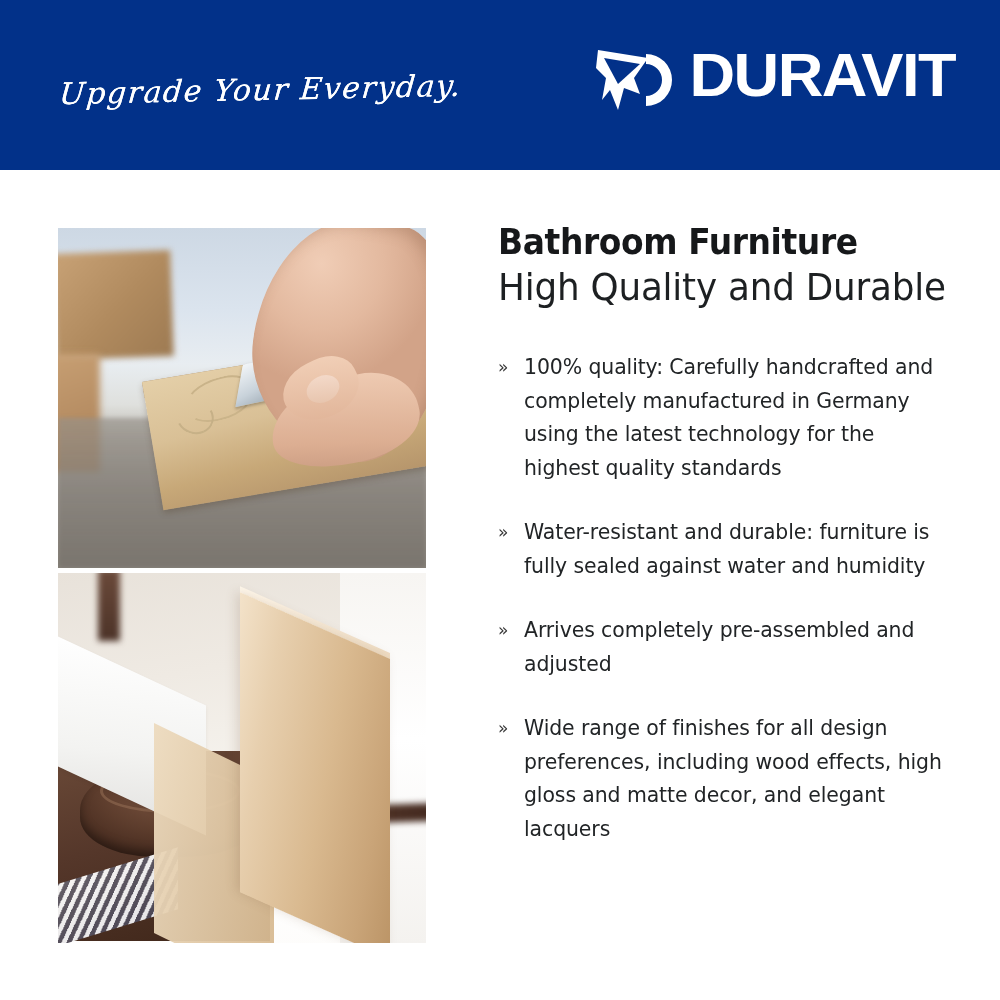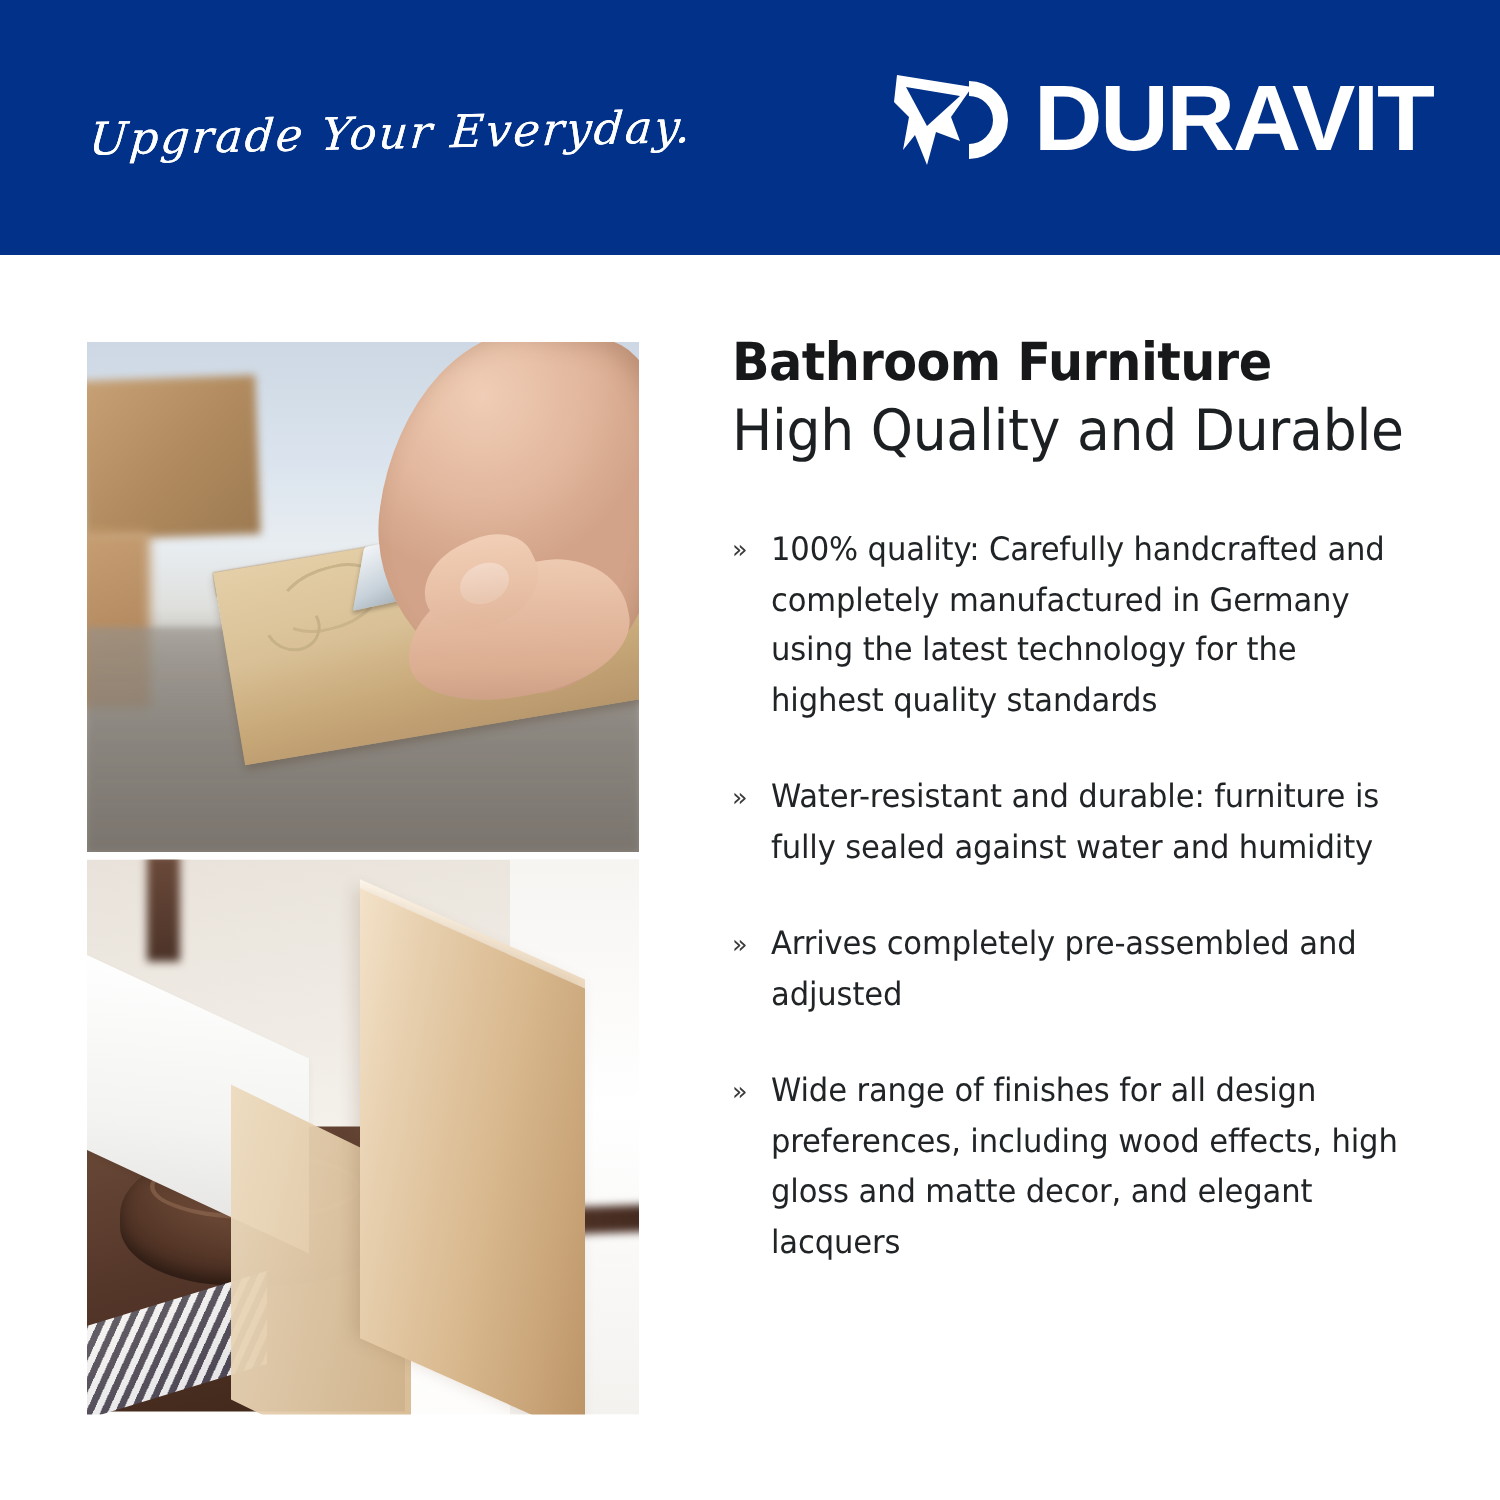--- a/index.html
+++ b/index.html
@@ -25,21 +25,21 @@
     font-style:italic;
     font-size:30px;
     font-weight:400;
     letter-spacing:1.5px;
     transform:skewX(-6deg) rotate(-1.2deg);
     white-space:nowrap;
     text-shadow:0 0 0.4px #fff;
   }
   .logo-wrap {
     position:absolute; right:48px; top:44px;
-    display:flex; align-items:center; gap:6px; height:72px;
+    display:flex; align-items:flex-start; gap:6px; height:72px;
   }
   .logo-mark { width:92px; height:72px; display:block; }
   .logo-text {
     color:#ffffff;
     font-family:"Liberation Sans", sans-serif;
     font-weight:700;
     font-size:62px;
     letter-spacing:-1.5px;
     line-height:62px;
     transform:scaleX(1.02);
@@ -217,21 +217,21 @@
     transform:skewY(26deg);
     transform-origin:left top;
     opacity:.95;
   }
   .p2-right-white {
     position:absolute; right:-10px; top:0; width:96px; height:370px;
     background:linear-gradient(180deg,#f7f5f2,#ffffff 45%,#f4f2ef);
   }
 
   
-  .content { position:absolute; left:488px; top:222px; width:470px; }
+  .content { position:absolute; left:498px; top:222px; width:470px; }
   .title-main {
     font-family:"DejaVu Sans", sans-serif;
     font-weight:700;
     font-size:35px;
     line-height:41px;
     color:#16181a;
     letter-spacing:-0.4px;
     transform:scaleX(.94);
     transform-origin:left center;
     white-space:nowrap;

